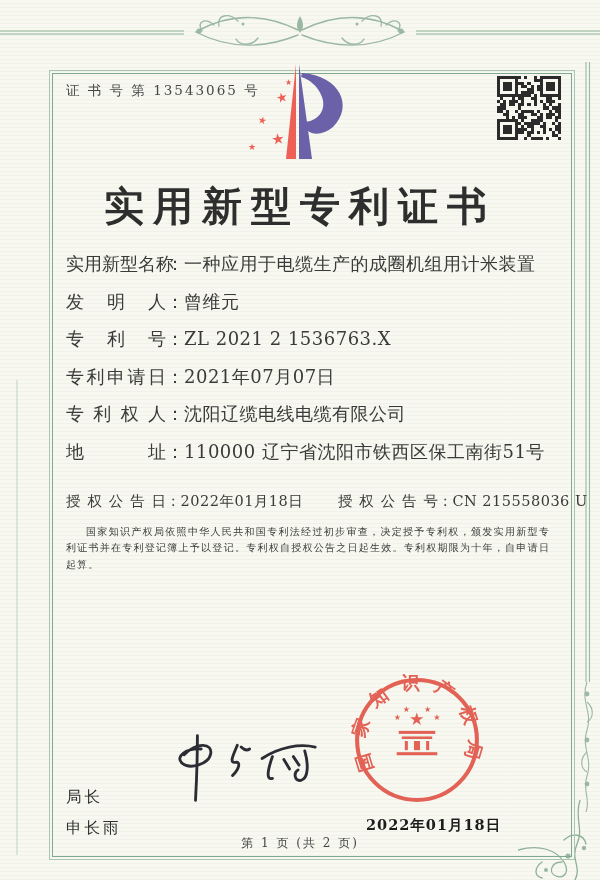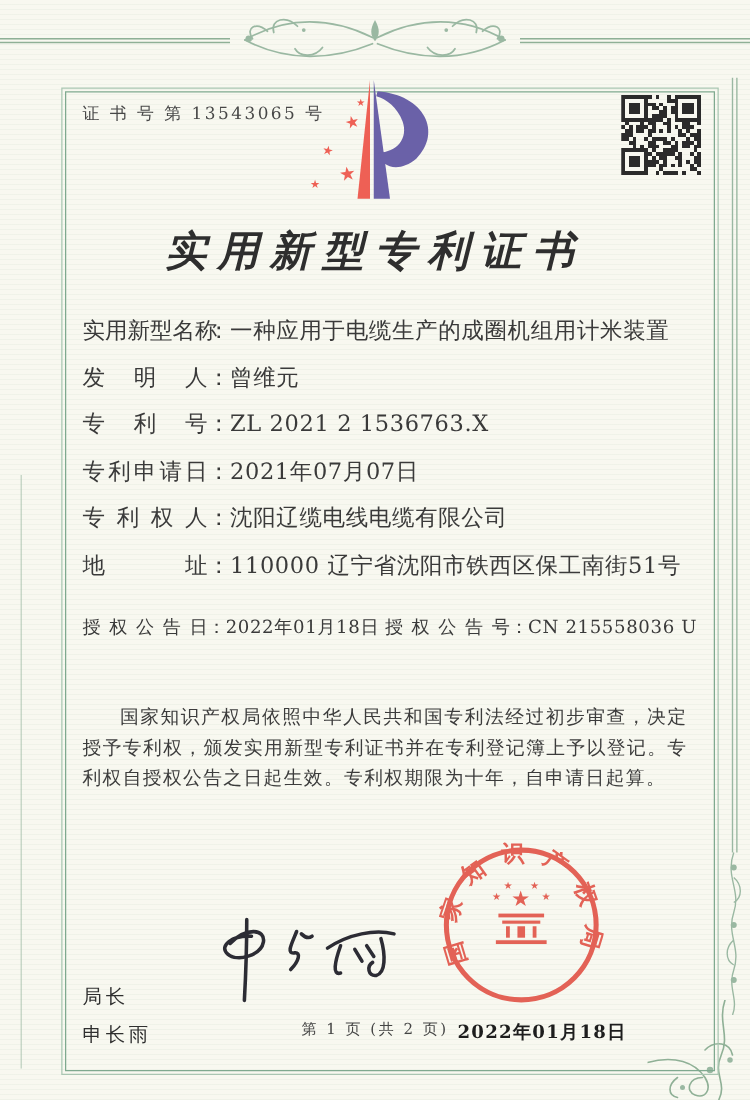--- a/index.html
+++ b/index.html
@@ -16,39 +16,39 @@
   .frame{
     position:absolute;left:52px;top:73px;width:518px;height:782px;
     border:1px solid #7fa98f;
     outline:1px solid #a9c6b2;outline-offset:2px;
   }
   .cert-no{position:absolute;left:66px;top:82px;font-size:13.5px;letter-spacing:2px;color:#474747;}
   .logo{position:absolute;left:238px;top:60px;}
   .qr{position:absolute;left:497px;top:76px;width:64px;height:64px;}
   .title{
     position:absolute;left:0;top:179px;width:100%;text-align:center;
-    font-size:33px;font-weight:600;letter-spacing:9px;color:#2e2e2e;font-style:italic;
+    font-size:40px;font-weight:600;letter-spacing:9px;color:#2e2e2e;
   }
   .fields{position:absolute;left:66px;top:252px;right:46px;font-size:18px;color:#3a3a3a;}
   .frow{height:37.5px;white-space:nowrap;}
   .flabel{
     display:inline-block;width:100px;vertical-align:top;
     text-align:justify;text-align-last:justify;
   }
   .fvalue{letter-spacing:.5px;}
   .grant{position:absolute;left:66px;top:492px;right:46px;font-size:14.5px;color:#3a3a3a;white-space:nowrap;}
-  .grant .g2{}
-  .paras{position:absolute;left:66px;top:524px;right:50px;font-size:15px;line-height:1.64;
-    letter-spacing:1.1px;color:#3c3c3c;text-align:justify;margin-top:37px;}
+  .grant .g2{margin-left:30px;}
+  .paras{position:absolute;left:66px;top:524px;right:50px;font-size:10px;line-height:1.64;
+    letter-spacing:1.1px;color:#3c3c3c;text-align:justify;}
   .paras p{margin:0 0 2px 0;text-indent:2em;}
   .signer{position:absolute;left:66px;top:782px;font-size:15.5px;color:#2f2f2f;letter-spacing:3px;line-height:31px;}
   .sig{position:absolute;left:148px;top:722px;}
   .seal{position:absolute;left:351px;top:674px;opacity:.93;}
   .issue-date{position:absolute;left:366px;top:816px;font-size:14.5px;font-weight:700;color:#1d1d1d;letter-spacing:1px;}
-  .page-no{position:absolute;left:0;top:815px;width:100%;text-align:center;font-size:12px;color:#444;letter-spacing:2px;}
+  .page-no{position:absolute;left:0;top:835px;width:100%;text-align:center;font-size:12px;color:#444;letter-spacing:2px;}
 </style>
 </head>
 <body>
 
 <div class="paper">
 
   <svg class="orn" style="left:0;top:4px" width="600" height="52" viewBox="0 0 600 52">
     <g stroke="#8fb096" stroke-width="1.2" fill="none">
       <line x1="0" y1="27" x2="184" y2="27"></line>
         <line x1="0" y1="30" x2="184" y2="30"></line>

